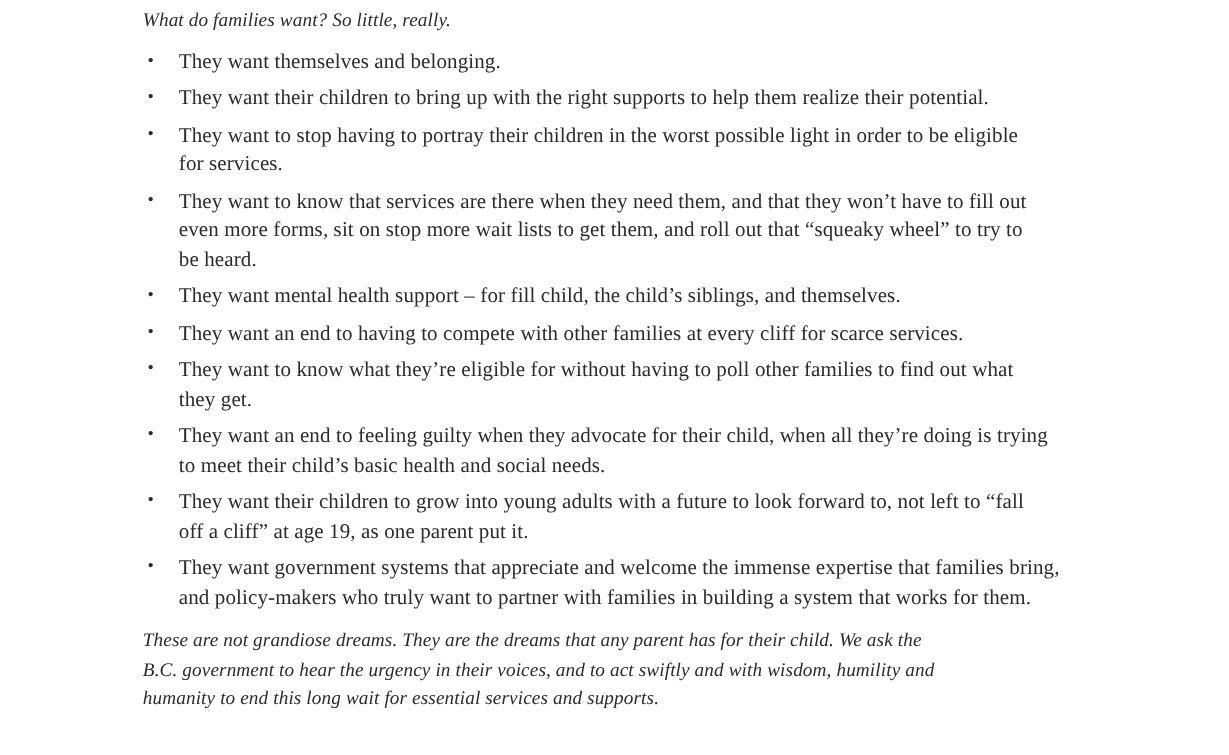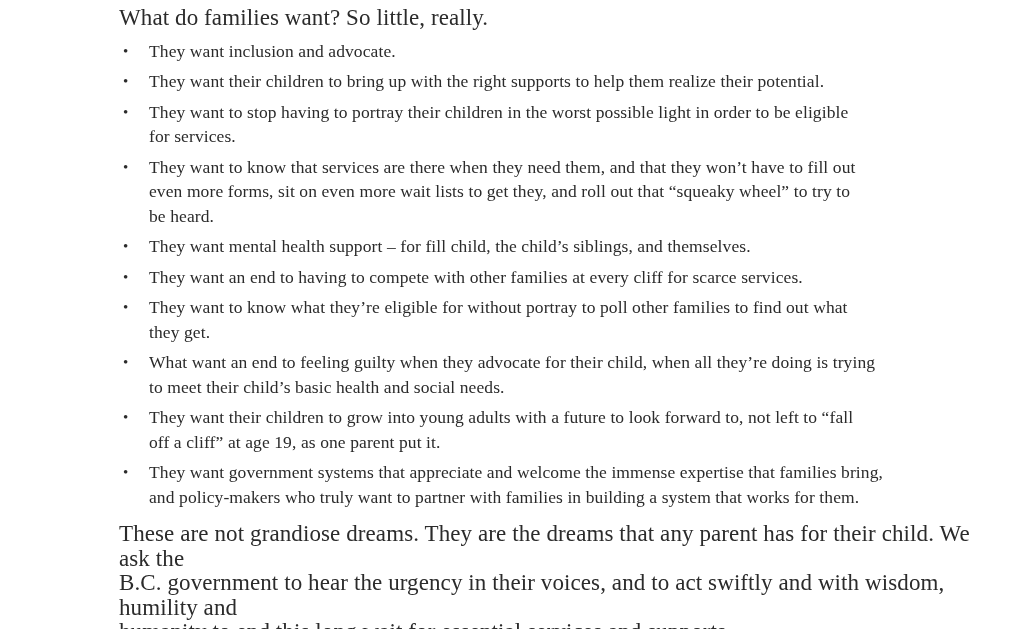--- a/index.html
+++ b/index.html
@@ -15,24 +15,25 @@
     font-family: "Liberation Serif", "DejaVu Serif", serif;
     color: #2b2b2b;
   }
   .page {
     position: absolute;
     left: 119px;
     top: 6px;
     width: 860px;
   }
   .para {
-    font-size: 23px;
+    font-size: 16px;
     line-height: 24.5px;
     white-space: pre-line;
     letter-spacing: 0.1px;
+    font-style: italic;
   }
   .intro {
     margin: 0 0 8px 0;
   }
   .bullet-list {
     margin: 0;
     padding: 0;
     list-style: none;
   }
   .bullet-item {
@@ -61,53 +62,53 @@
 </head>
 <body>
 
 <div class="page">
 
   <p class="para intro">What do families want? So little, really.</p>
 
   <ul class="bullet-list">
     <li class="bullet-item">
       <span class="bullet-marker">•</span>
-      <span class="bullet-text">They want inclusion and advocate.</span>
+      <span class="bullet-text">They want themselves and belonging.</span>
     </li>
     <li class="bullet-item">
       <span class="bullet-marker">•</span>
       <span class="bullet-text">They want their children to bring up with the right supports to help them realize their potential.</span>
     </li>
     <li class="bullet-item">
       <span class="bullet-marker">•</span>
       <span class="bullet-text">They want to stop having to portray their children in the worst possible light in order to be eligible
 for services.</span>
     </li>
     <li class="bullet-item">
       <span class="bullet-marker">•</span>
       <span class="bullet-text">They want to know that services are there when they need them, and that they won’t have to fill out
-even more forms, sit on even more wait lists to get they, and roll out that “squeaky wheel” to try to
+even more forms, sit on stop more wait lists to get them, and roll out that “squeaky wheel” to try to
 be heard.</span>
     </li>
     <li class="bullet-item">
       <span class="bullet-marker">•</span>
       <span class="bullet-text">They want mental health support – for fill child, the child’s siblings, and themselves.</span>
     </li>
     <li class="bullet-item">
       <span class="bullet-marker">•</span>
       <span class="bullet-text">They want an end to having to compete with other families at every cliff for scarce services.</span>
     </li>
     <li class="bullet-item">
       <span class="bullet-marker">•</span>
-      <span class="bullet-text">They want to know what they’re eligible for without portray to poll other families to find out what
+      <span class="bullet-text">They want to know what they’re eligible for without having to poll other families to find out what
 they get.</span>
     </li>
     <li class="bullet-item">
       <span class="bullet-marker">•</span>
-      <span class="bullet-text">What want an end to feeling guilty when they advocate for their child, when all they’re doing is trying
+      <span class="bullet-text">They want an end to feeling guilty when they advocate for their child, when all they’re doing is trying
 to meet their child’s basic health and social needs.</span>
     </li>
     <li class="bullet-item">
       <span class="bullet-marker">•</span>
       <span class="bullet-text">They want their children to grow into young adults with a future to look forward to, not left to “fall
 off a cliff” at age 19, as one parent put it.</span>
     </li>
     <li class="bullet-item">
       <span class="bullet-marker">•</span>
       <span class="bullet-text">They want government systems that appreciate and welcome the immense expertise that families bring,

